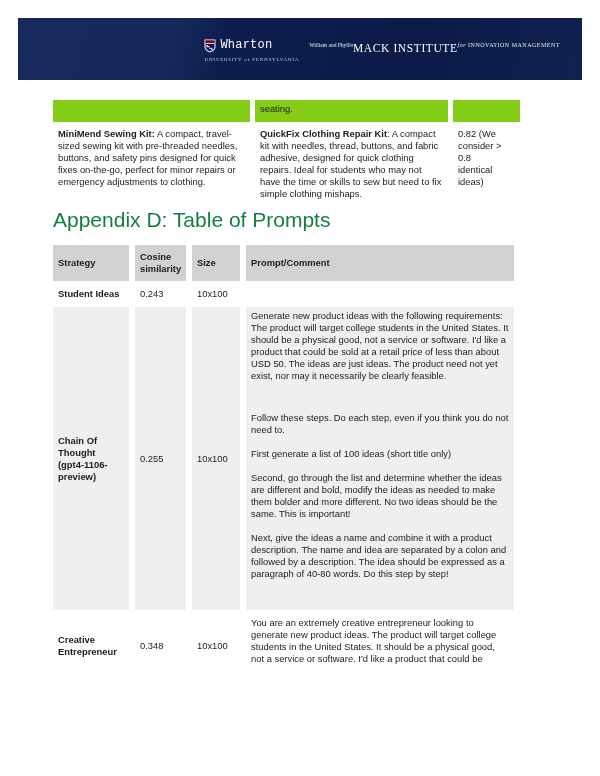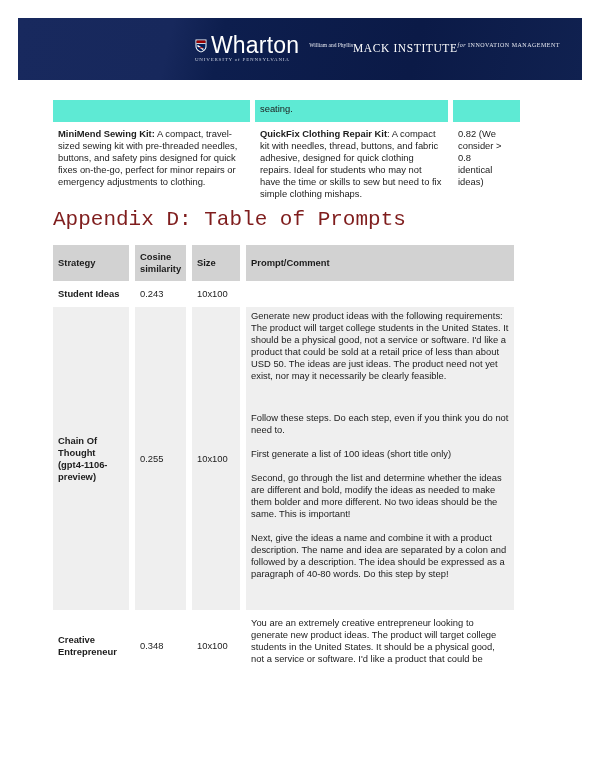--- a/index.html
+++ b/index.html
@@ -15,48 +15,48 @@
   .banner{
     position:absolute;left:18px;top:18px;right:18px;height:62px;
     background:linear-gradient(103deg,#18295e 0%,#17285c 27%,#0d1e4e 36%,#0b1a47 70%,#102150 100%);
     display:flex;align-items:center;justify-content:flex-end;
   }
   .logo-group{display:flex;align-items:center;gap:10px;margin-right:22px;color:#fff;}
   .wharton-block{display:flex;flex-direction:column;align-items:flex-start;}
   .wharton-row{display:flex;align-items:center;gap:4px;}
   .shield{display:inline-block;line-height:0;}
   .wharton-wordmark{
-    font-family:Liberation Sans, sans-serif;
-    font-size:23px;letter-spacing:.2px;line-height:19px;color:#fff;
+    font-family:Liberation Mono, monospace;
+    font-size:12px;letter-spacing:.2px;line-height:19px;color:#fff;
   }
   .univ-line{
     font-family:"Liberation Serif", serif;
     font-size:5px;letter-spacing:.8px;color:#c9cede;margin-top:2px;white-space:nowrap;
   }
   .mack-block{display:flex;flex-direction:row;align-items:flex-start;line-height:1.15;}
   .mack-line1{font-family:"Liberation Serif", serif;font-size:5.5px;color:#e8eaf2;}
   .mack-line2{font-family:"Liberation Serif", serif;font-size:11.5px;letter-spacing:.6px;color:#fff;white-space:nowrap;}
   .mack-line3{font-family:"Liberation Serif", serif;font-size:6px;letter-spacing:.5px;color:#e8eaf2;white-space:nowrap;}
   .mack-line3 .for{font-style:italic;text-transform:none;}
   
   .cell{padding:3px 5px;box-sizing:border-box;font-size:9.4px;line-height:12px;}
   .b{font-weight:bold;}
   .pre{white-space:pre-line;}
   
   .top-table{position:absolute;left:53px;top:100px;width:467px;}
   .t-row{display:grid;grid-template-columns:197px 193px 67px;column-gap:5px;margin-bottom:3px;}
   .t-row .cell{background:#fff;}
-  .t-row.gray .cell{background:#5eead4;}
+  .t-row.gray .cell{background:#84cc16;}
   .t-row.gray{min-height:22px;}
   .t-row.body-row{min-height:80px;}
   
   .appendix-heading{
     position:absolute;left:53px;top:206px;margin:0;
-    font-size:21px;font-weight:400;line-height:28px;color:#7f1d1d;
-    font-family:Liberation Mono, monospace;
+    font-size:21px;font-weight:400;line-height:28px;color:#15803d;
+    font-family:Liberation Sans, sans-serif;
   }
   
   .main-table{position:absolute;left:53px;top:245px;width:490px;}
   .m-row{display:grid;grid-template-columns:76px 51px 48px 268px;column-gap:6px;margin-bottom:4px;}
   .m-row .cell{display:flex;flex-direction:column;justify-content:center;}
   .m-row .cell.top{justify-content:flex-start;}
   .m-row.header .cell{background:#d2d2d2;font-weight:bold;min-height:36px;}
   .m-row.shaded .cell{background:#efefef;}
   .m-row.plain .cell{background:#ffffff;}
   .m-row.r1 .cell{min-height:34px;}

